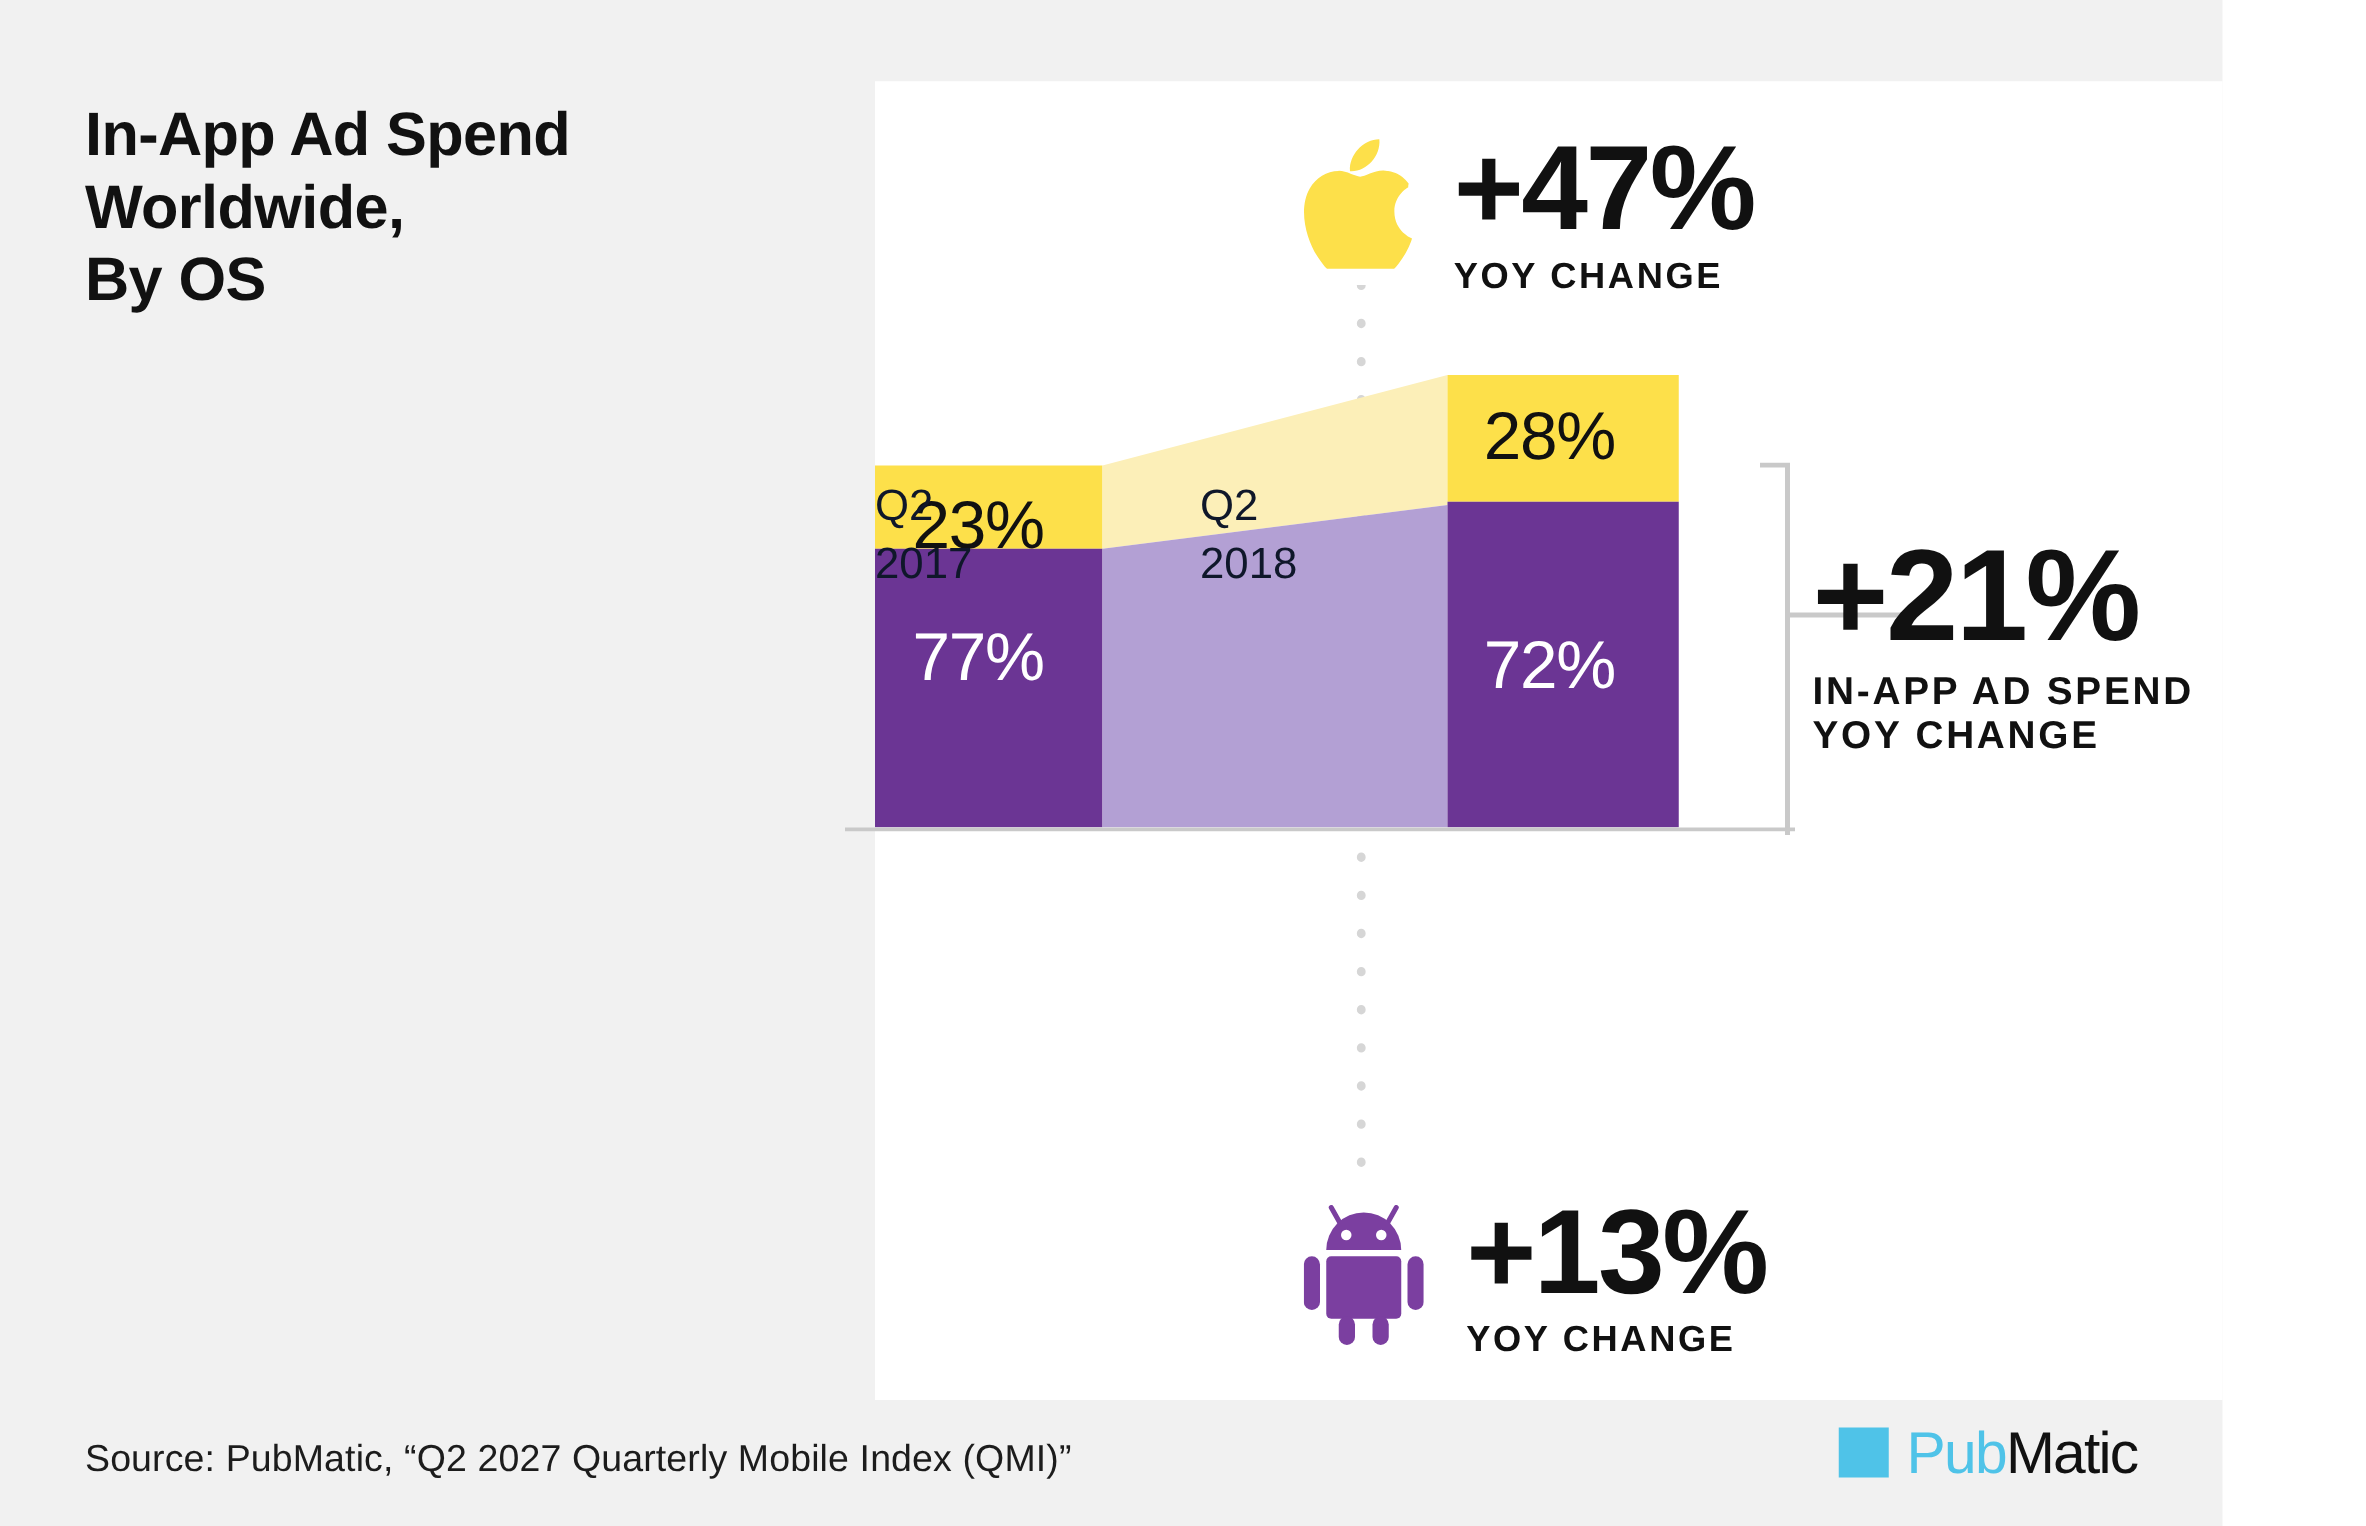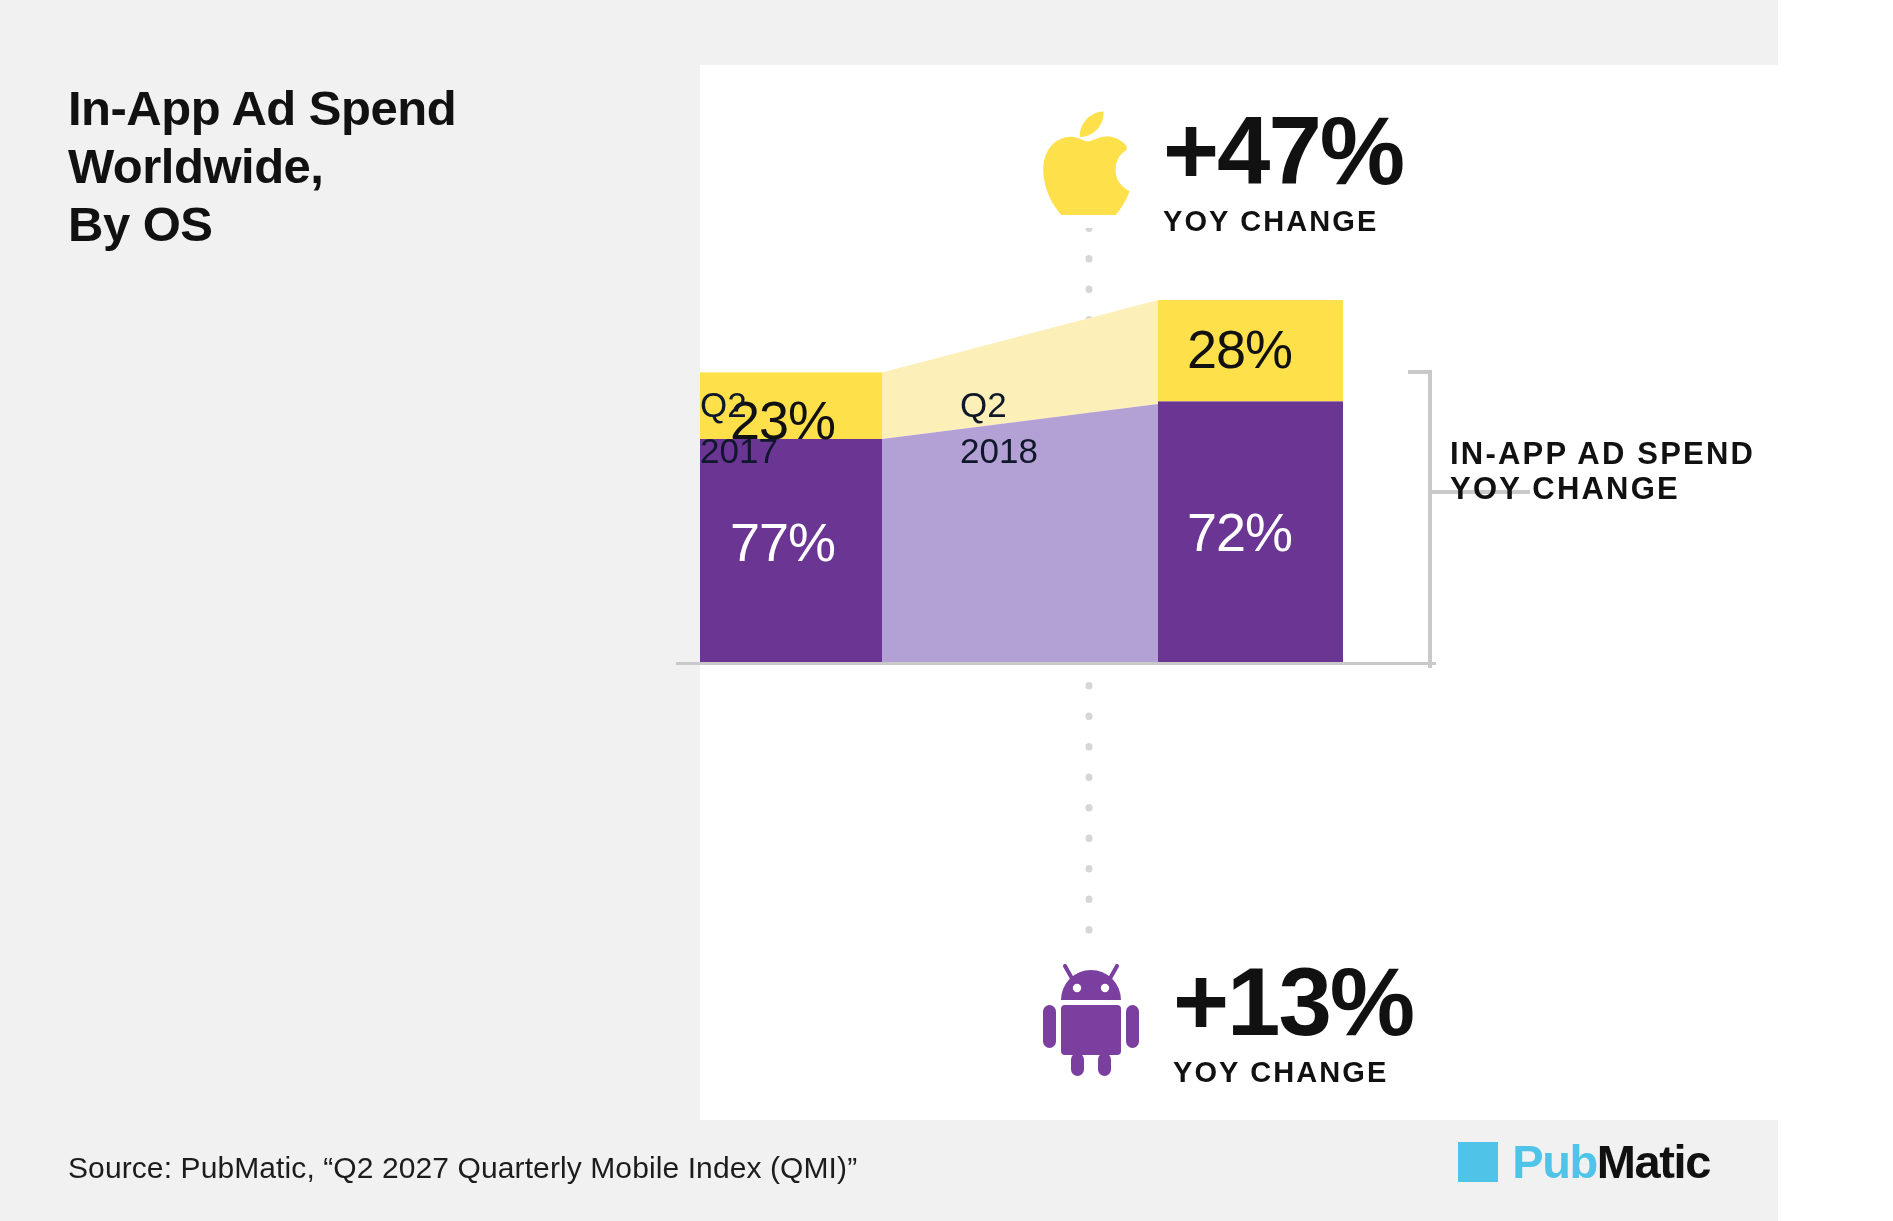--- a/index.html
+++ b/index.html
@@ -196,21 +196,21 @@
     align-items: center;
   }
   #logo-square {
     width: 40px;
     height: 40px;
     background: #4FC3E8;
     margin-right: 14px;
   }
   #logo-text {
     font-family: "Liberation Sans", sans-serif;
-    font-weight: bold;
+    font-weight: normal;
     font-size: 47px;
     letter-spacing: -1.4px;
     line-height: 1;
   }
   #logo-pub { color: #4FC3E8; }
   #logo-matic { color: #111111; }
 </style>
 </head>
 <body>
 
@@ -251,36 +251,37 @@
       <polygon points="182,72.4 458,0 458,104 182,139" fill="#FCEFB8"></polygon>
       <polygon points="182,139 458,104 458,362 182,362" fill="#B3A0D4"></polygon>
 
       <rect x="458" y="0" width="185" height="101.4" fill="#FDE04A"></rect>
       <rect x="458" y="101.4" width="185" height="260.6" fill="#6B3594"></rect>
     </svg>
 
     <div id="baseline"></div>
 
     <div class="seg-label dark" style="left:30px;  top:93px;">23%</div>
-    <div class="seg-label light" style="left:30px;  top:215px;">77%</div>
+    <div class="seg-label light" style="left:30px;  top:199px;">77%</div>
     <div class="seg-label dark" style="left:487px; top:22px;">28%</div>
     <div class="seg-label light" style="left:487px; top:205px;">72%</div>
   </div>
 
   <div class="cat-label" id="cat-0">Q2
 2017</div>
   <div class="cat-label" id="cat-1">Q2
 2018</div>
 
   <svg id="bracket" viewBox="0 0 130 300">
     <path d="M0 2 L22 2 L22 298" fill="none" stroke="#C9C9C9" stroke-width="4"></path>
     <line x1="22" y1="122" x2="122" y2="122" stroke="#C9C9C9" stroke-width="4"></line>
   </svg>
 
   <div id="callout">
+    <div class="big-pct">+21%</div>
     <div class="yoy-label" style="white-space:pre-line;">IN-APP AD SPEND
 YOY CHANGE</div>
   </div>
 
   <div id="android-block">
     <svg id="android-icon" viewBox="0 0 96 112">
 
       <line x1="22" y1="2" x2="31" y2="18" stroke="#7B3FA0" stroke-width="4" stroke-linecap="round"></line>
       <line x1="74" y1="2" x2="65" y2="18" stroke="#7B3FA0" stroke-width="4" stroke-linecap="round"></line>
 

